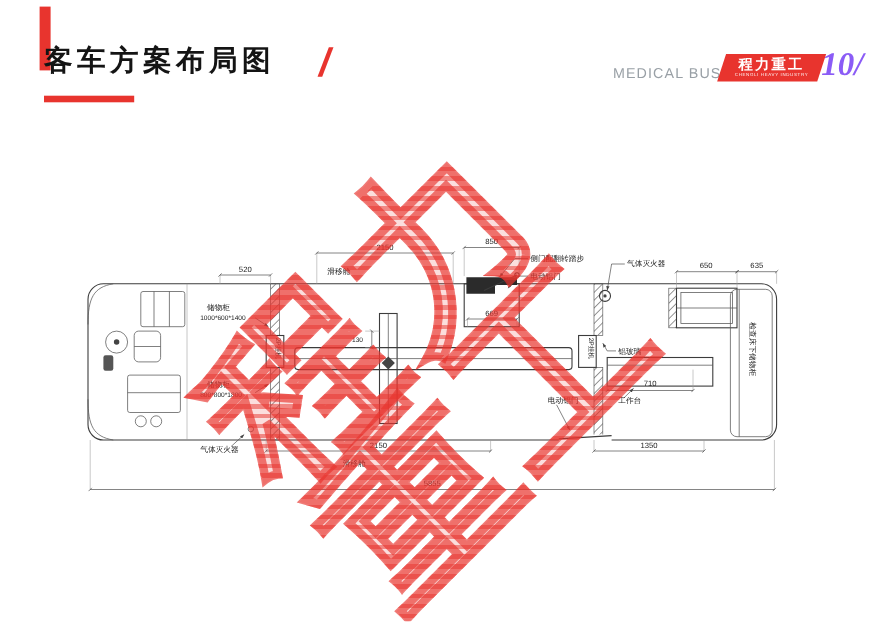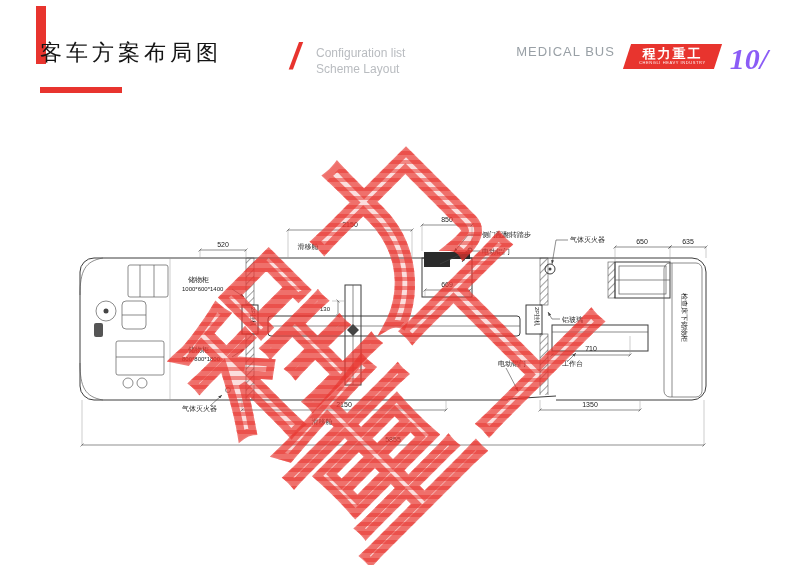--- a/index.html
+++ b/index.html
@@ -1,27 +1,27 @@
 <!DOCTYPE html>
 <html><head>
 <meta charset="utf-8">
 <style>
   html,body{margin:0;padding:0;background:#fff}
   .page{position:relative;width:800px;height:565px;background:#fff;overflow:hidden;
         font-family:"Liberation Sans",sans-serif}
 
   
   .red-bar{position:absolute;left:36px;top:6px;width:10px;height:58px;background:#e8342e}
-  .title{position:absolute;left:40px;top:38px;font-size:22px;font-weight:normal;color:#141414;
+  .title{position:absolute;left:40px;top:38px;font-size:26px;font-weight:bold;color:#141414;
          letter-spacing:4px;white-space:nowrap}
   .slash-big{position:absolute;left:290px;top:36px;font-size:36px;color:#e8342e;
              font-weight:bold;font-style:italic}
   .subtitle{position:absolute;left:316px;top:45px;font-size:12px;color:#b9bcc0;line-height:16px}
   .underline{position:absolute;left:40px;top:87px;width:82px;height:6px;background:#e8342e}
-  .hright{position:absolute;right:32px;top:44px;display:flex;align-items:flex-start;gap:12px}
+  .hright{position:absolute;right:15px;top:44px;display:flex;align-items:flex-end;gap:0}
   .medbus{font-size:13px;color:#99a0a6;letter-spacing:1px}
   .logo{background:#e8342e;transform:skewX(-18deg);padding:3px 12px;color:#fff;text-align:center}
   .logo-inner{transform:skewX(18deg)}
   .logo-main{font-size:13px;font-weight:bold;letter-spacing:2px;line-height:13px}
   .logo-sub{font-size:4px;letter-spacing:.6px;line-height:6px;opacity:.95}
   .pagenum{font-family:"Liberation Serif",serif;font-style:italic;font-weight:bold;
            font-size:30px;color:#8b5cf6;line-height:30px}
 
   
   .draw{position:absolute;left:70px;top:205px;width:650px;height:260px}
@@ -47,24 +47,20 @@
       -webkit-background-clip:text;background-clip:text}
 </style>
 </head>
 <body>
 
 <div class="page">
 
   <div class="red-bar"></div>
   <div class="title">客车方案布局图</div>
   <div class="slash-big">/</div>
-  <div class="subtitle">
-    <div>Configuration list</div>
-    <div>Scheme Layout</div>
-  </div>
   <div class="underline"></div>
 
   <div class="hright">
     <span class="medbus">MEDICAL BUS</span>
     <div class="logo">
       <div class="logo-inner">
         <div class="logo-main">程力重工</div>
         <div class="logo-sub">CHENGLI HEAVY INDUSTRY</div>
       </div>
     </div>

